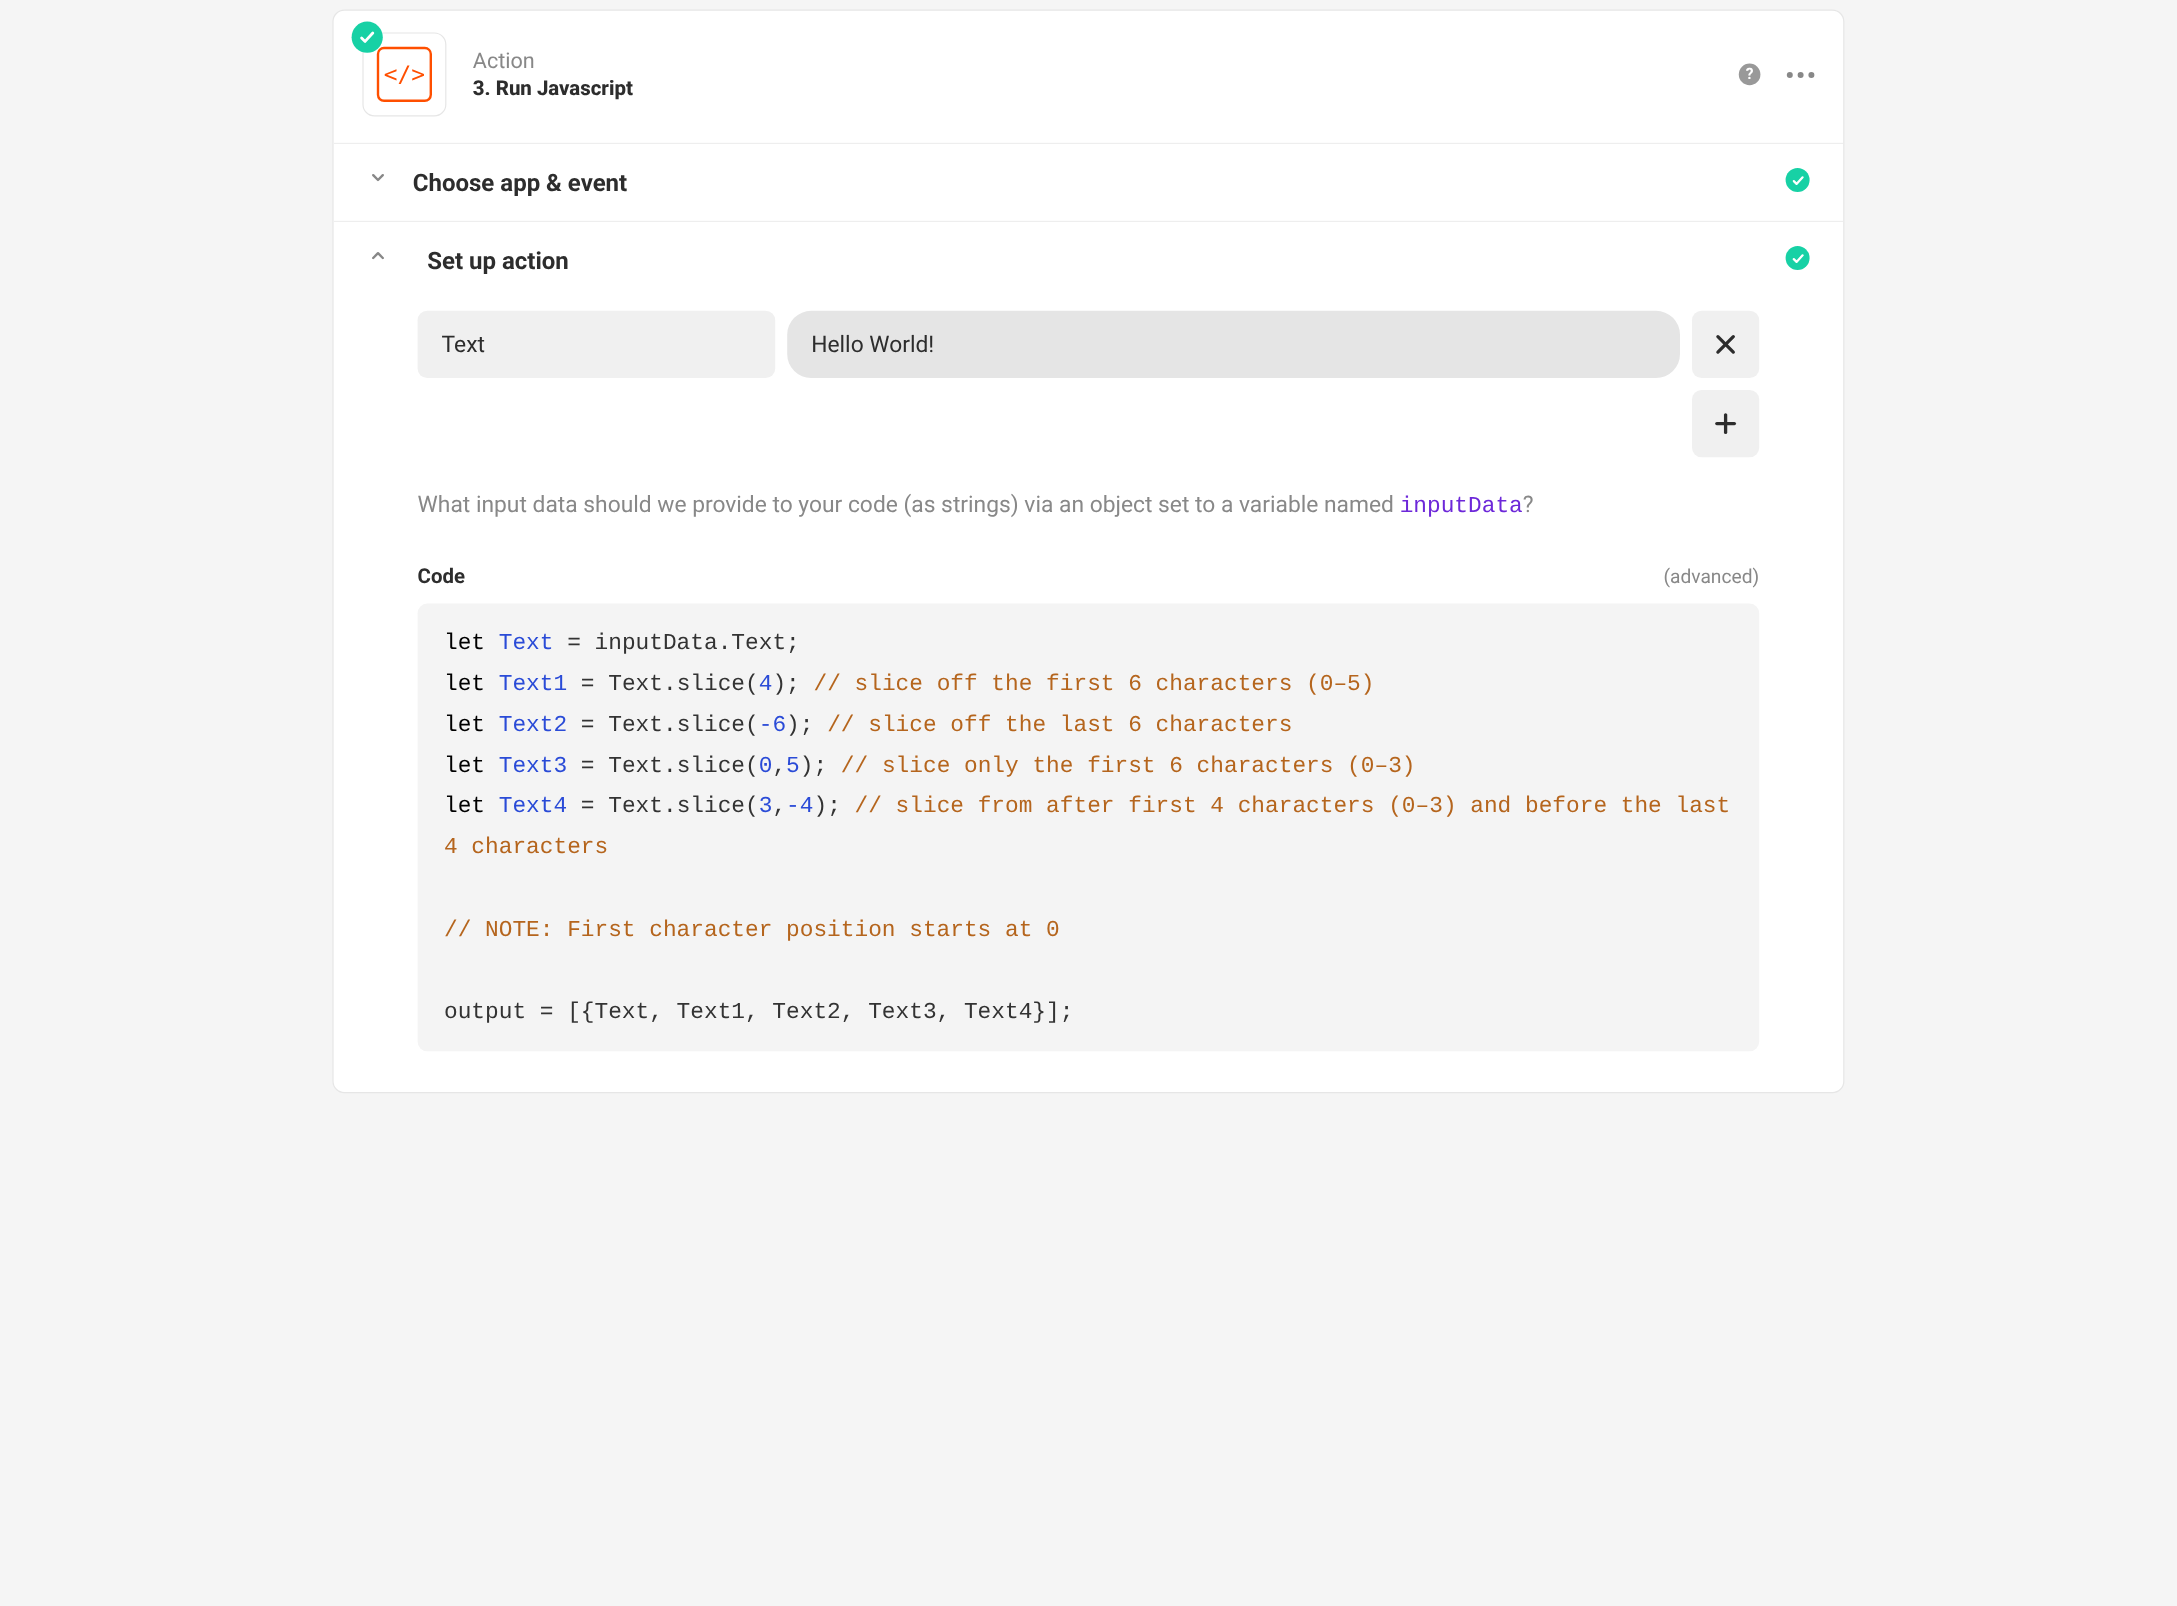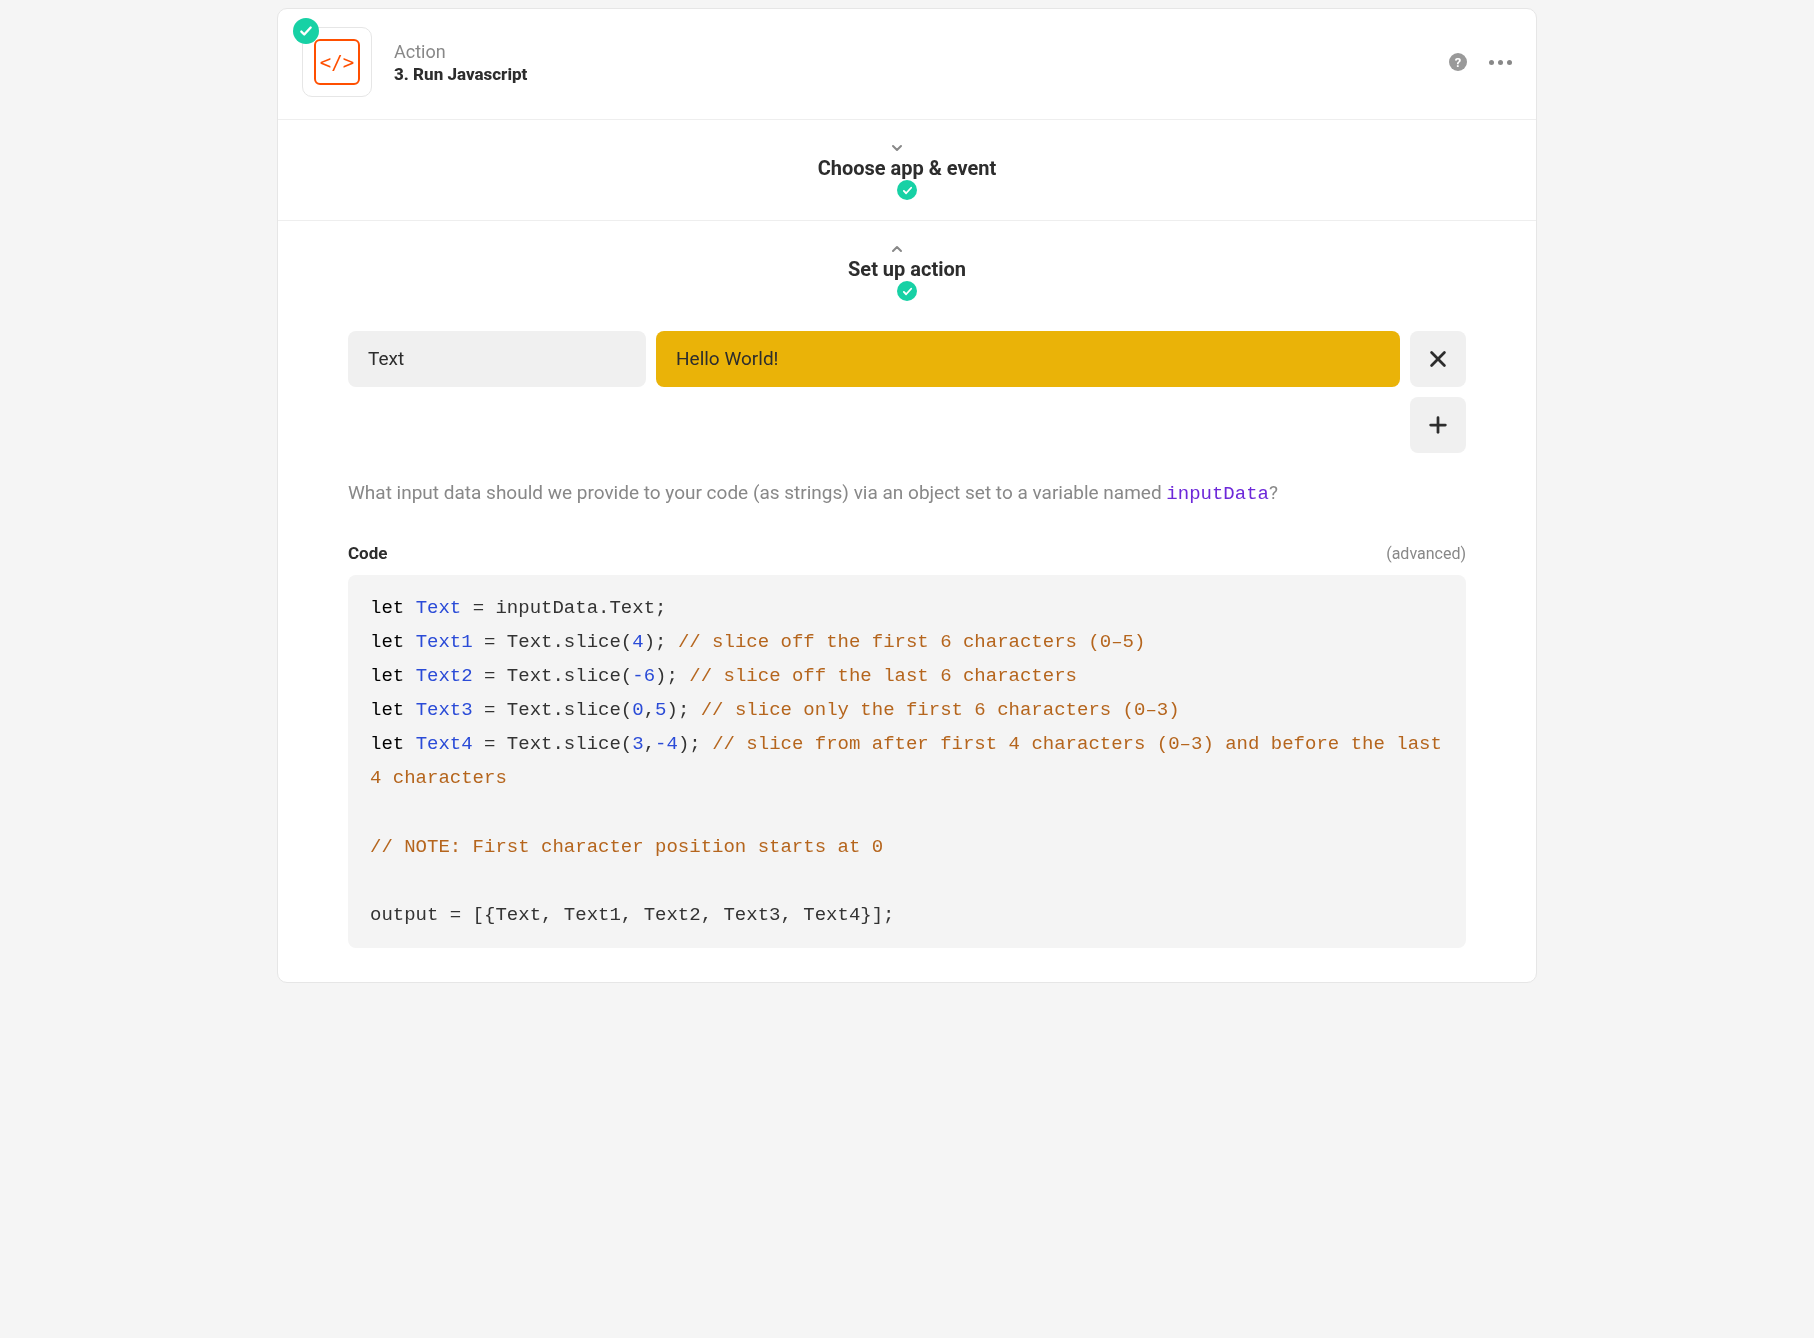--- a/index.html
+++ b/index.html
@@ -91,25 +91,24 @@
     color: #fff;
     display:flex; align-items:center; justify-content:center;
     font-size: 13px; font-weight: 700;
   }
   .more-dots { display:flex; gap:4px; }
   .more-dots span { width:5px; height:5px; background:#888; border-radius:50%; }
 
   
   .section {
     display: flex;
-    align-items: center;
+    align-items: flex-start;
     padding: 20px 28px;
     border-bottom: 1px solid #eee;
     cursor: pointer;
-    flex-direction: column;
   }
   .section .chev {
     width: 18px;
     margin-right: 20px;
     color: #888;
     display: flex;
     align-items: center;
     justify-content: center;
   }
   .section-title {
@@ -152,22 +151,22 @@
   .input-key {
     flex: 0 0 298px;
     background: #f0f0f0;
     border-radius: 8px;
     padding: 16px 20px;
     font-size: 19px;
     color: #2d2d2d;
   }
   .input-val {
     flex: 1;
-    background: #eab308;
-    border-radius: 8px;
+    background: #e5e5e5;
+    border-radius: 20px;
     padding: 16px 20px;
     font-size: 19px;
     color: #2d2d2d;
   }
   .icon-btn {
     width: 56px;
     height: 56px;
     background: #f0f0f0;
     border-radius: 8px;
     display: flex;
@@ -257,21 +256,21 @@
         </svg>
     </div>
     <div class="section-title">Choose app &amp; event</div>
     <div class="section-check">
       <svg viewBox="0 0 24 24" fill="none" stroke="#fff" stroke-width="4" stroke-linecap="round" stroke-linejoin="round">
           <polyline points="4 13 9 18 20 6"></polyline>
         </svg>
     </div>
   </div>
 
-  <div class="section" style="border-bottom:none;">
+  <div class="section" style="border-bottom:none;gap:12px;">
     <div class="chev">
       <svg width="16" height="16" viewBox="0 0 24 24" fill="none" stroke="#888" stroke-width="3" stroke-linecap="round" stroke-linejoin="round">
           <polyline points="6 15 12 9 18 15"></polyline>
         </svg>
     </div>
     <div class="section-title">Set up action</div>
     <div class="section-check">
       <svg viewBox="0 0 24 24" fill="none" stroke="#fff" stroke-width="4" stroke-linecap="round" stroke-linejoin="round">
           <polyline points="4 13 9 18 20 6"></polyline>
         </svg>

